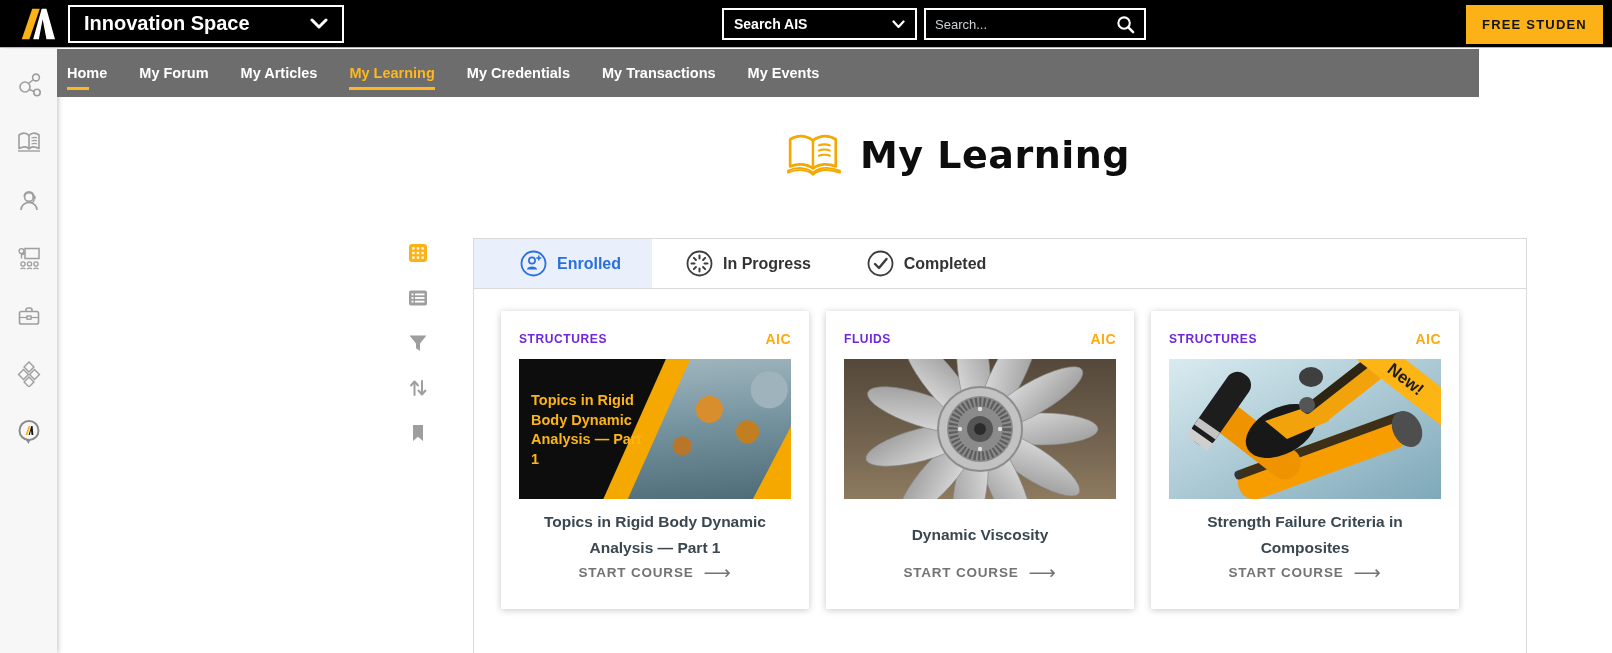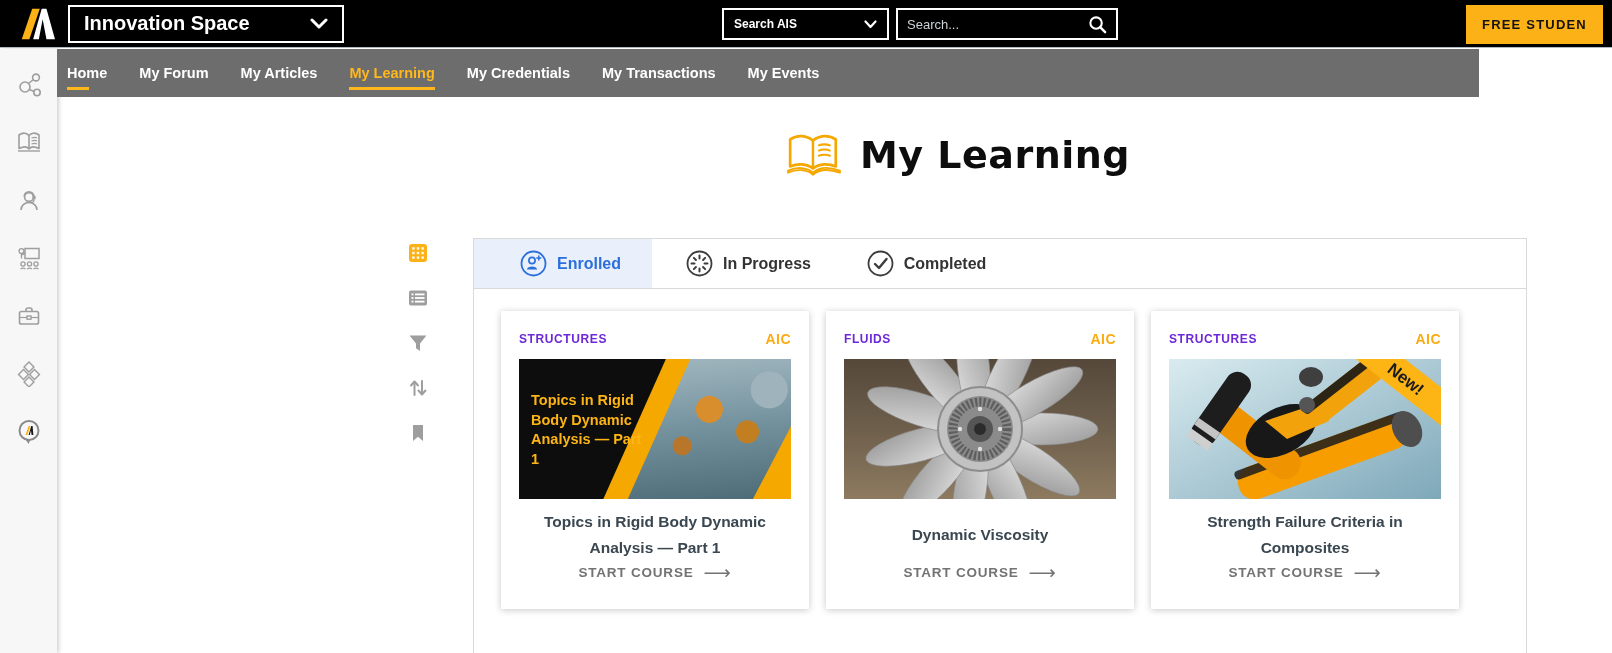--- a/index.html
+++ b/index.html
@@ -8,22 +8,22 @@
   .page { position:relative; width:1612px; height:653px; overflow:hidden; }
 
   
   .topbar { position:absolute; left:0; top:0; width:1612px; height:48px; background:#000;
             display:flex; align-items:center; z-index:6; border-bottom:1px solid #aebac2; }
   .logo { margin-left:14px; width:44px; height:38px; flex:0 0 auto; }
   .space-select { margin-left:10px; width:276px; height:38px; border:2px solid #fff; background:#000;
             display:flex; align-items:center; justify-content:space-between; padding:0 14px;
             color:#fff; font-weight:bold; font-size:20px; cursor:pointer;gap:44px; }
   .top-search { position:absolute; left:722px; top:8px; display:flex; gap:7px; }
-  .scope-select { width:167px; height:32px; border:2px solid #fff; background:#000; color:#fff;
-            font-size:12px; font-weight:bold; display:flex; align-items:center;
+  .scope-select { width:195px; height:32px; border:2px solid #fff; background:#000; color:#fff;
+            font-size:14px; font-weight:bold; display:flex; align-items:center;
             justify-content:space-between; padding:0 10px; cursor:pointer; }
   .search-box { width:222px; height:32px; border:2px solid #fff; background:#000;
             display:flex; align-items:center; padding:0 9px; }
   .search-box input { flex:1; background:transparent; border:none; outline:none; color:#e8e8e8;
             font-size:13px; font-family:"Liberation Sans", sans-serif; min-width:0; }
   .search-box input::placeholder { color:#cdd2d6; }
   .cta-btn { position:absolute; left:1466px; top:5px; height:39px; padding:0 16px; border:none;
             background:#fcb216; color:#131313; font-weight:bold; font-size:13px;
             letter-spacing:1.2px; white-space:nowrap; cursor:pointer;
             font-family:"Liberation Sans", sans-serif; }

